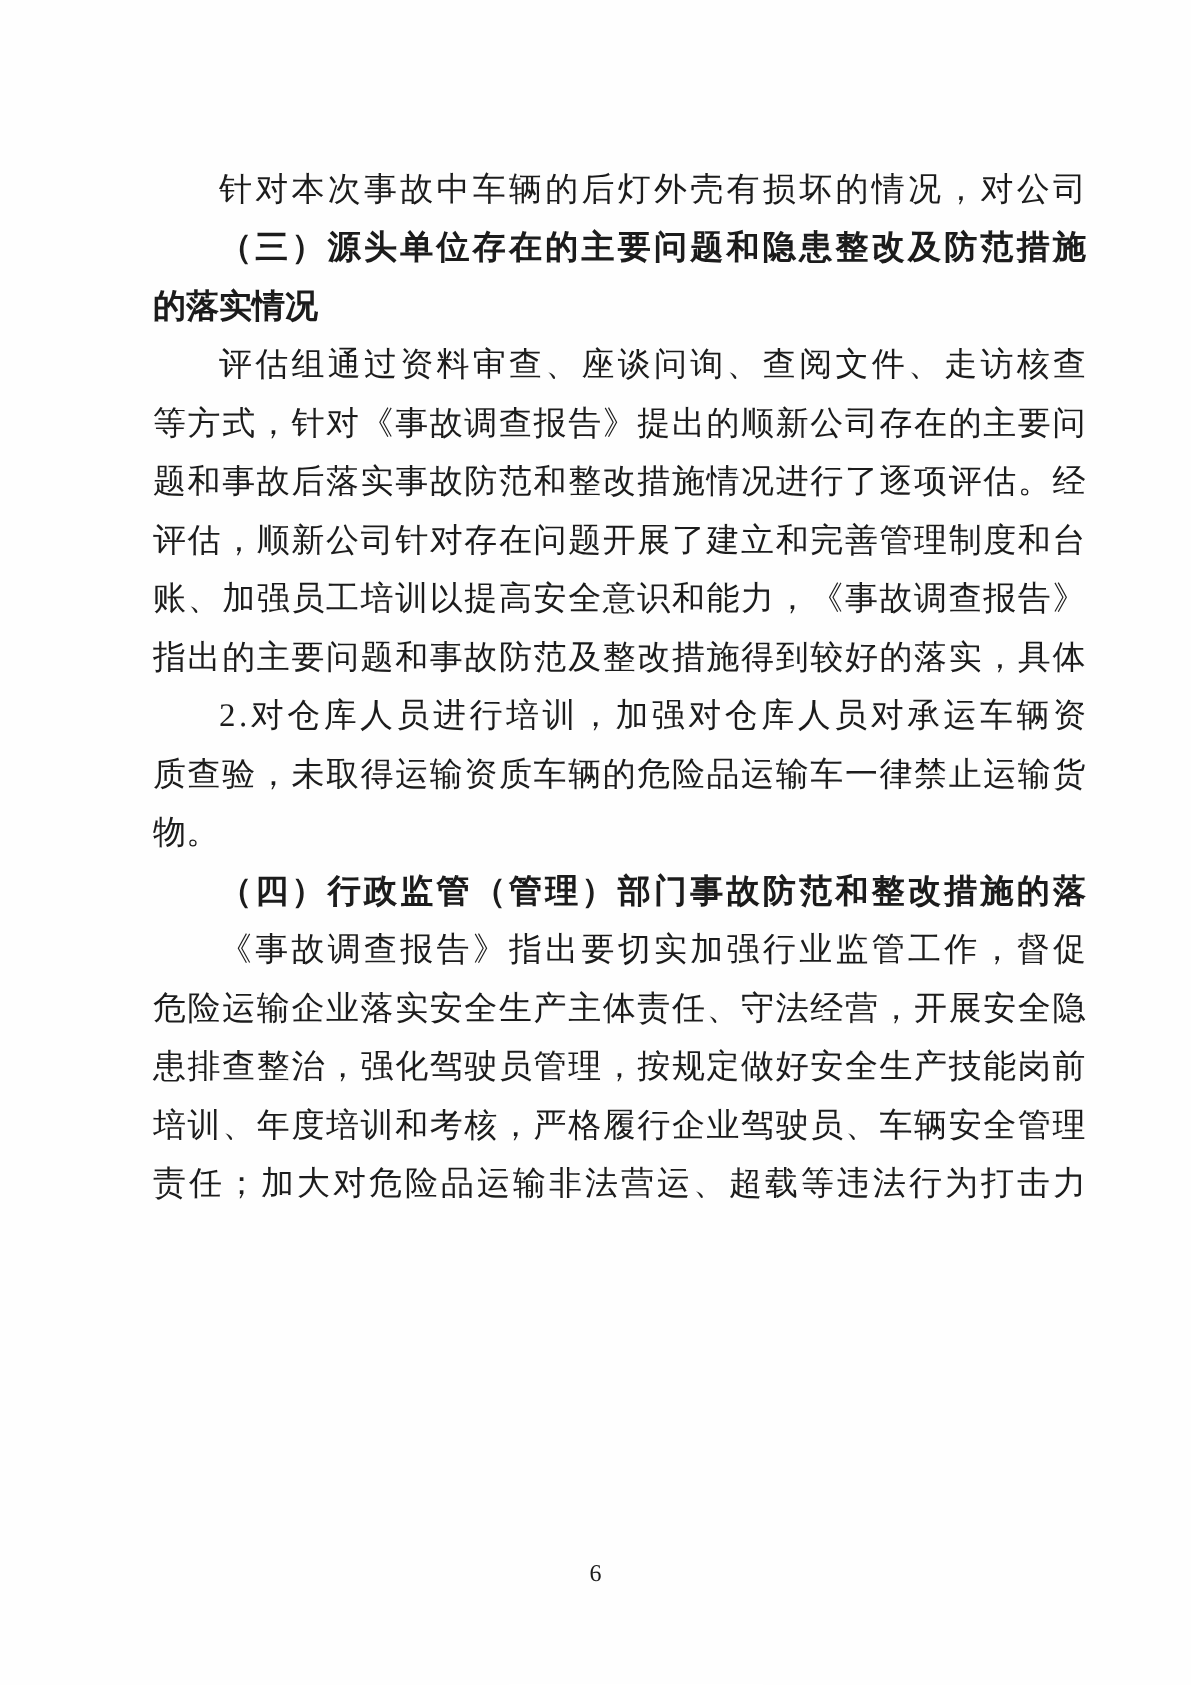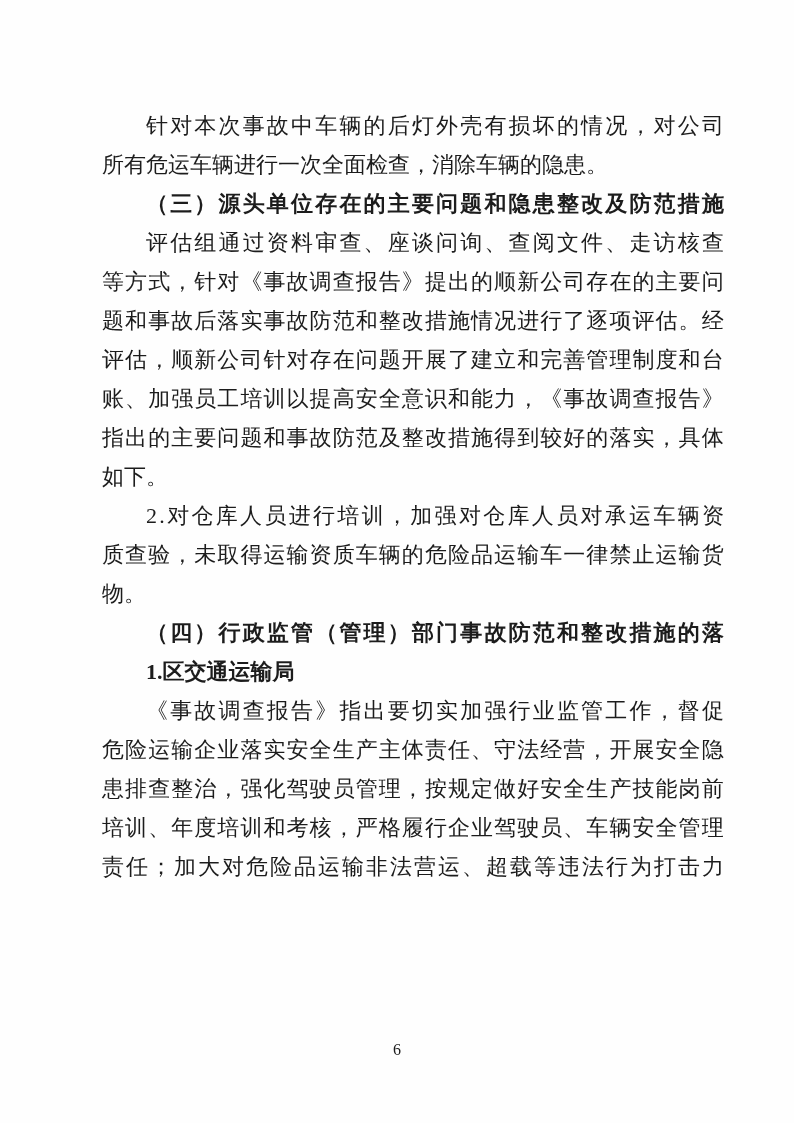--- a/index.html
+++ b/index.html
@@ -78,21 +78,20 @@
         <span>损</span>
         <span>坏</span>
         <span>的</span>
         <span>情</span>
         <span>况</span>
         <span>，</span>
         <span>对</span>
         <span>公</span>
         <span>司</span>
       </div>
-      <div class="line">所有危运车辆进行一次全面检查，消除车辆的隐患。</div>
       <div class="line bold indent fill">
         <span>（</span>
         <span>三</span>
         <span>）</span>
         <span>源</span>
         <span>头</span>
         <span>单</span>
         <span>位</span>
         <span>存</span>
         <span>在</span>
@@ -105,20 +104,21 @@
         <span>隐</span>
         <span>患</span>
         <span>整</span>
         <span>改</span>
         <span>及</span>
         <span>防</span>
         <span>范</span>
         <span>措</span>
         <span>施</span>
       </div>
+      <div class="line bold">的落实情况</div>
       <div class="line indent fill">
         <span>评</span>
         <span>估</span>
         <span>组</span>
         <span>通</span>
         <span>过</span>
         <span>资</span>
         <span>料</span>
         <span>审</span>
         <span>查</span>
@@ -276,21 +276,20 @@
         <span>到</span>
         <span>较</span>
         <span>好</span>
         <span>的</span>
         <span>落</span>
         <span>实</span>
         <span>，</span>
         <span>具</span>
         <span>体</span>
       </div>
-      <div class="line">如下。</div>
       <div class="line indent fill">
         <span>2</span>
         <span>.</span>
         <span>对</span>
         <span>仓</span>
         <span>库</span>
         <span>人</span>
         <span>员</span>
         <span>进</span>
         <span>行</span>
@@ -360,21 +359,20 @@
         <span>防</span>
         <span>范</span>
         <span>和</span>
         <span>整</span>
         <span>改</span>
         <span>措</span>
         <span>施</span>
         <span>的</span>
         <span>落</span>
       </div>
-      <div class="line bold indent">1.区交通运输局</div>
       <div class="line indent fill">
         <span>《</span>
         <span>事</span>
         <span>故</span>
         <span>调</span>
         <span>查</span>
         <span>报</span>
         <span>告</span>
         <span>》</span>
         <span>指</span>

